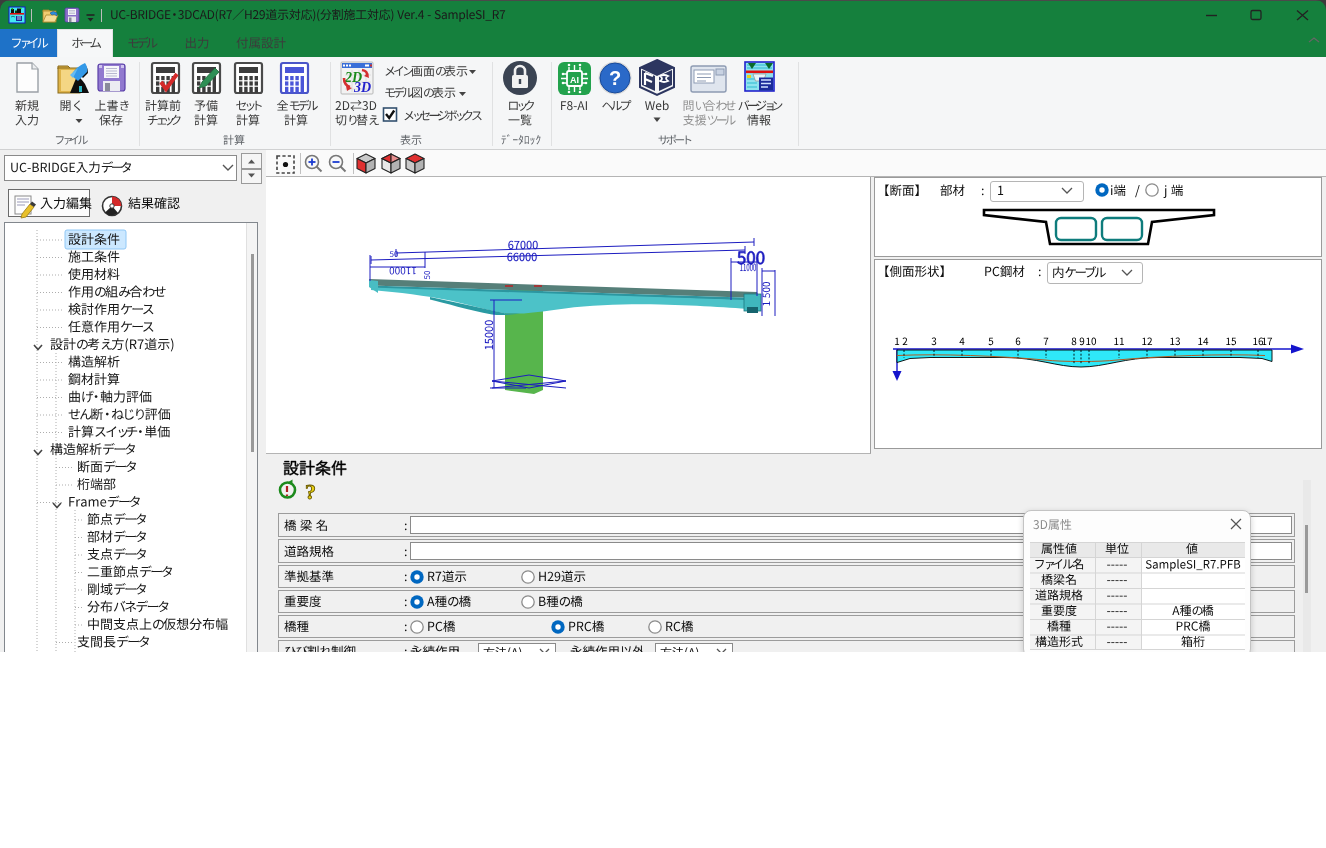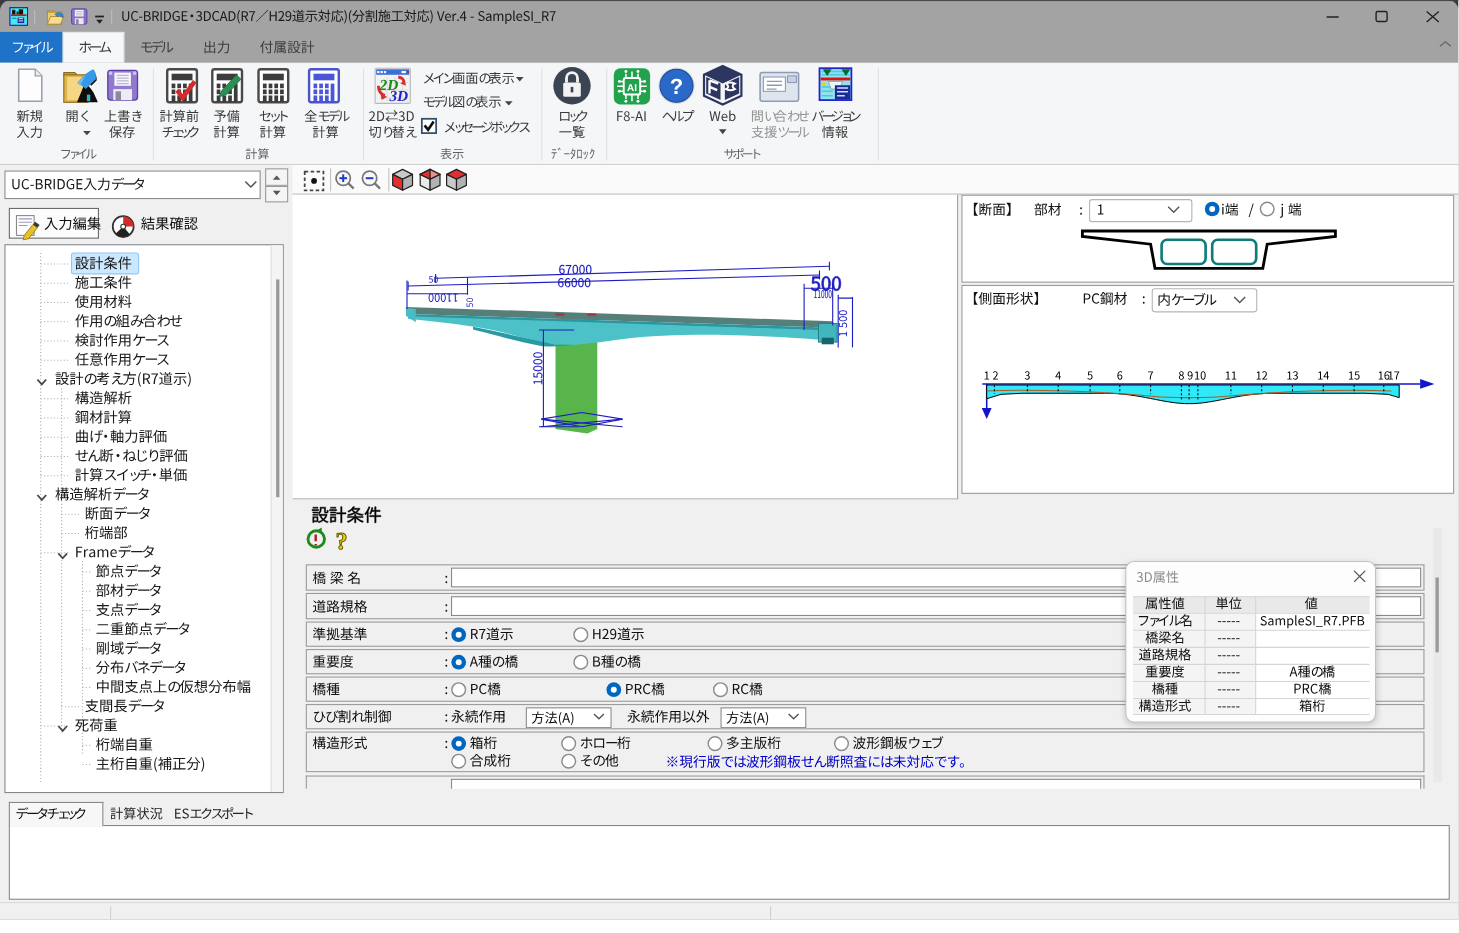--- a/index.html
+++ b/index.html
@@ -1,15 +1,15 @@
 <!DOCTYPE html>
 <html><head><meta charset="utf-8"><style>
 *{margin:0;padding:0;box-sizing:border-box}
 html,body{width:1326px;height:848px;overflow:hidden;background:#fff;font-family:"Liberation Sans",sans-serif}
-#root{position:relative;width:1326px;height:836px;background:#a3a3a3;overflow:hidden}
+#root{position:relative;width:1326px;height:652px;background:#15803d;overflow:hidden}
 .abs{position:absolute}
 </style></head><body>
 <div id="root">
 
 <div class="abs" style="left:0;top:29px;width:57px;height:28px;background:#1e72c8"></div>
 <div class="abs" style="left:57px;top:29px;width:56px;height:28px;background:#f6f7f8;border:1px solid #e2e3e4;border-bottom:none"></div>
 
 <div class="abs" style="left:0;top:57px;width:1326px;height:93px;background:#f5f6f7;border-bottom:1px solid #d0d1d2"></div>
 <div class="abs" style="left:139px;top:62px;width:1px;height:84px;background:#e0e1e2"></div>
 <div class="abs" style="left:330px;top:62px;width:1px;height:84px;background:#e0e1e2"></div>

